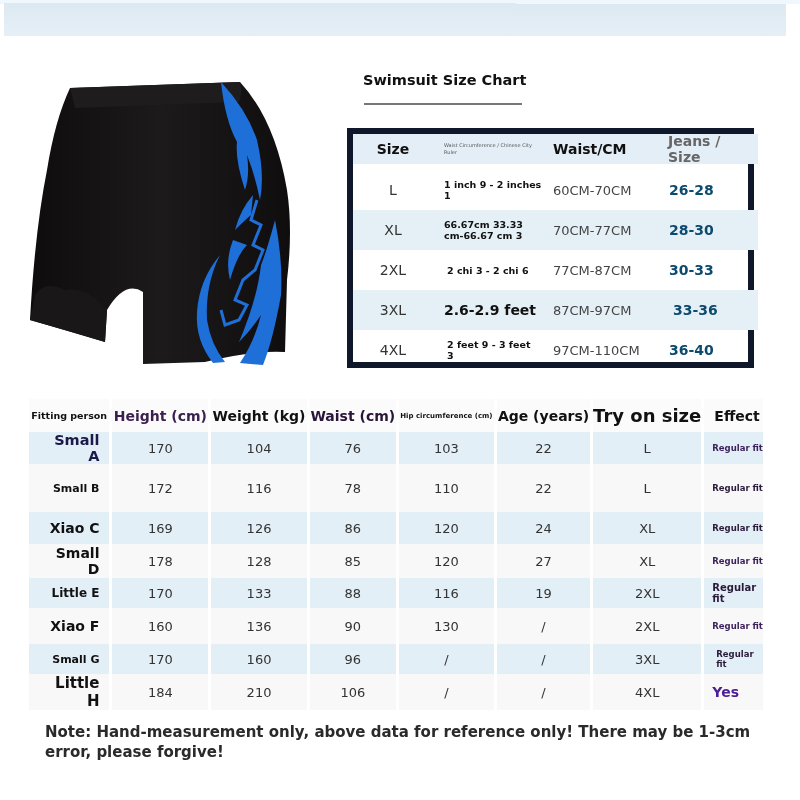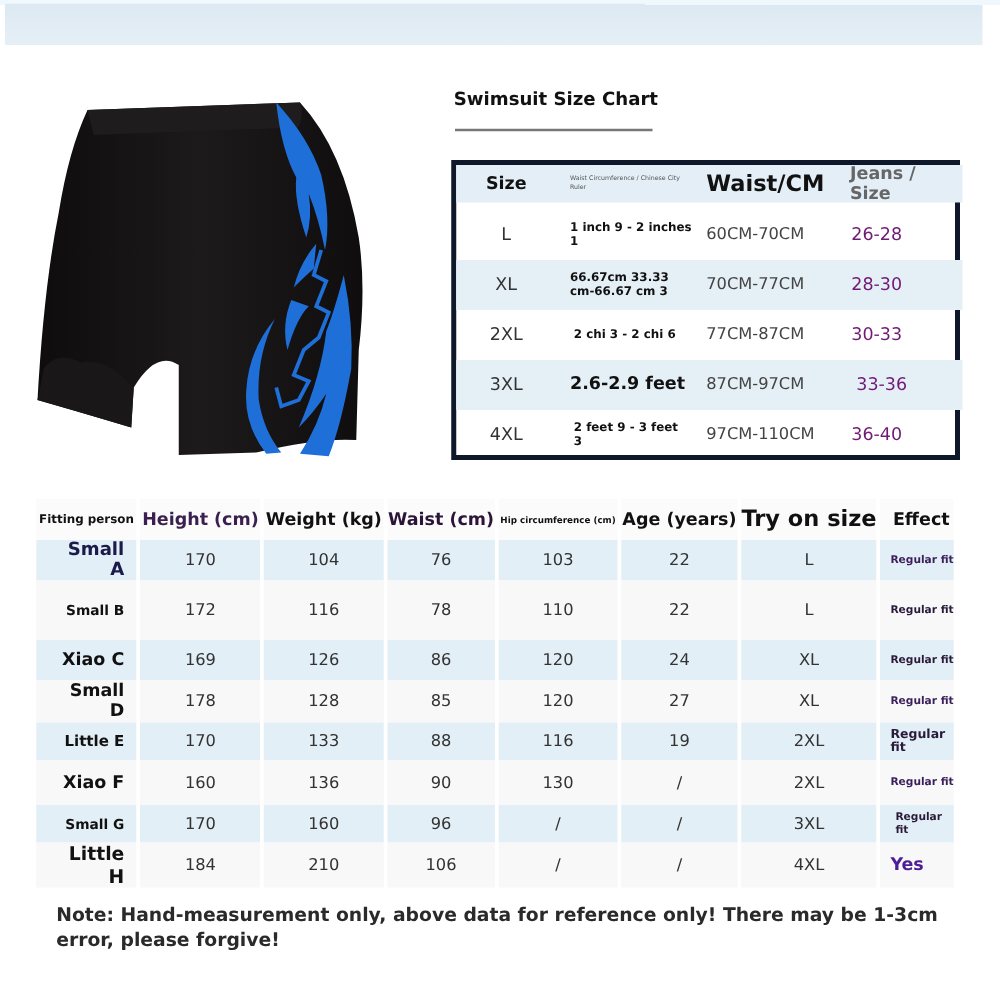--- a/index.html
+++ b/index.html
@@ -23,36 +23,36 @@
     }
 
     .chart-title {
       position: absolute; left: 363px; top: 72px; font-size: 14.5px; font-weight: bold; color: #111;
     }
     .title-rule {
       position: absolute; left: 364px; top: 103px; width: 158px; height: 2px; background: #777;
     }
 
     .size-table {
-      position: absolute; left: 361px; top: 128px; width: 407px; height: 240px;
-      border: 4px solid #0f172a; background: #fff;
+      position: absolute; left: 347px; top: 128px; width: 407px; height: 240px;
+      border: 6px solid #0f172a; background: #fff;
     }
     .size-row {
       position: absolute; left: 0; width: 405px; height: 40px;
     }
     .size-row.shade { background: #e5eff6; }
     .size-row.head { background: #e3eef6; height: 30px; }
     .size-row > span { position: absolute; top: 50%; transform: translateY(-50%); }
     .c-size { left: 20px; width: 40px; text-align: center; font-size: 14px; color: #333; }
     .c-ruler { left: 91px; width: 100px; font-size: 9.5px; font-weight: bold; line-height: 11px; color: #111; }
     .c-waist { left: 200px; width: 100px; font-size: 13px; color: #444; }
-    .c-jeans { left: 316px; width: 80px; font-size: 14px; font-weight: normal; color: #701a75; }
+    .c-jeans { left: 316px; width: 80px; font-size: 14px; font-weight: bold; color: #0c4a6e; }
     .head .c-size { font-size: 14px; font-weight: bold; color: #111; }
     .head .c-ruler { font-size: 5px; font-weight: normal; line-height: 7px; color: #555; }
-    .head .c-waist { font-size: 18px; font-weight: bold; color: #111; }
+    .head .c-waist { font-size: 14px; font-weight: bold; color: #111; }
     .head .c-jeans { font-size: 14px; font-weight: bold; color: #666; left: 315px; }
 
     .fit-table {
       position: absolute; left: 29px; top: 399px; width: 740px;
       border-collapse: separate; border-spacing: 3px 0; margin-left: -3px;
     }
     .fit-table th, .fit-table td {
       text-align: center; vertical-align: middle; padding: 0;
     }
     .fit-table th { height: 33px; background: #fbfbfb; font-weight: bold; color: #111; white-space: nowrap; }

